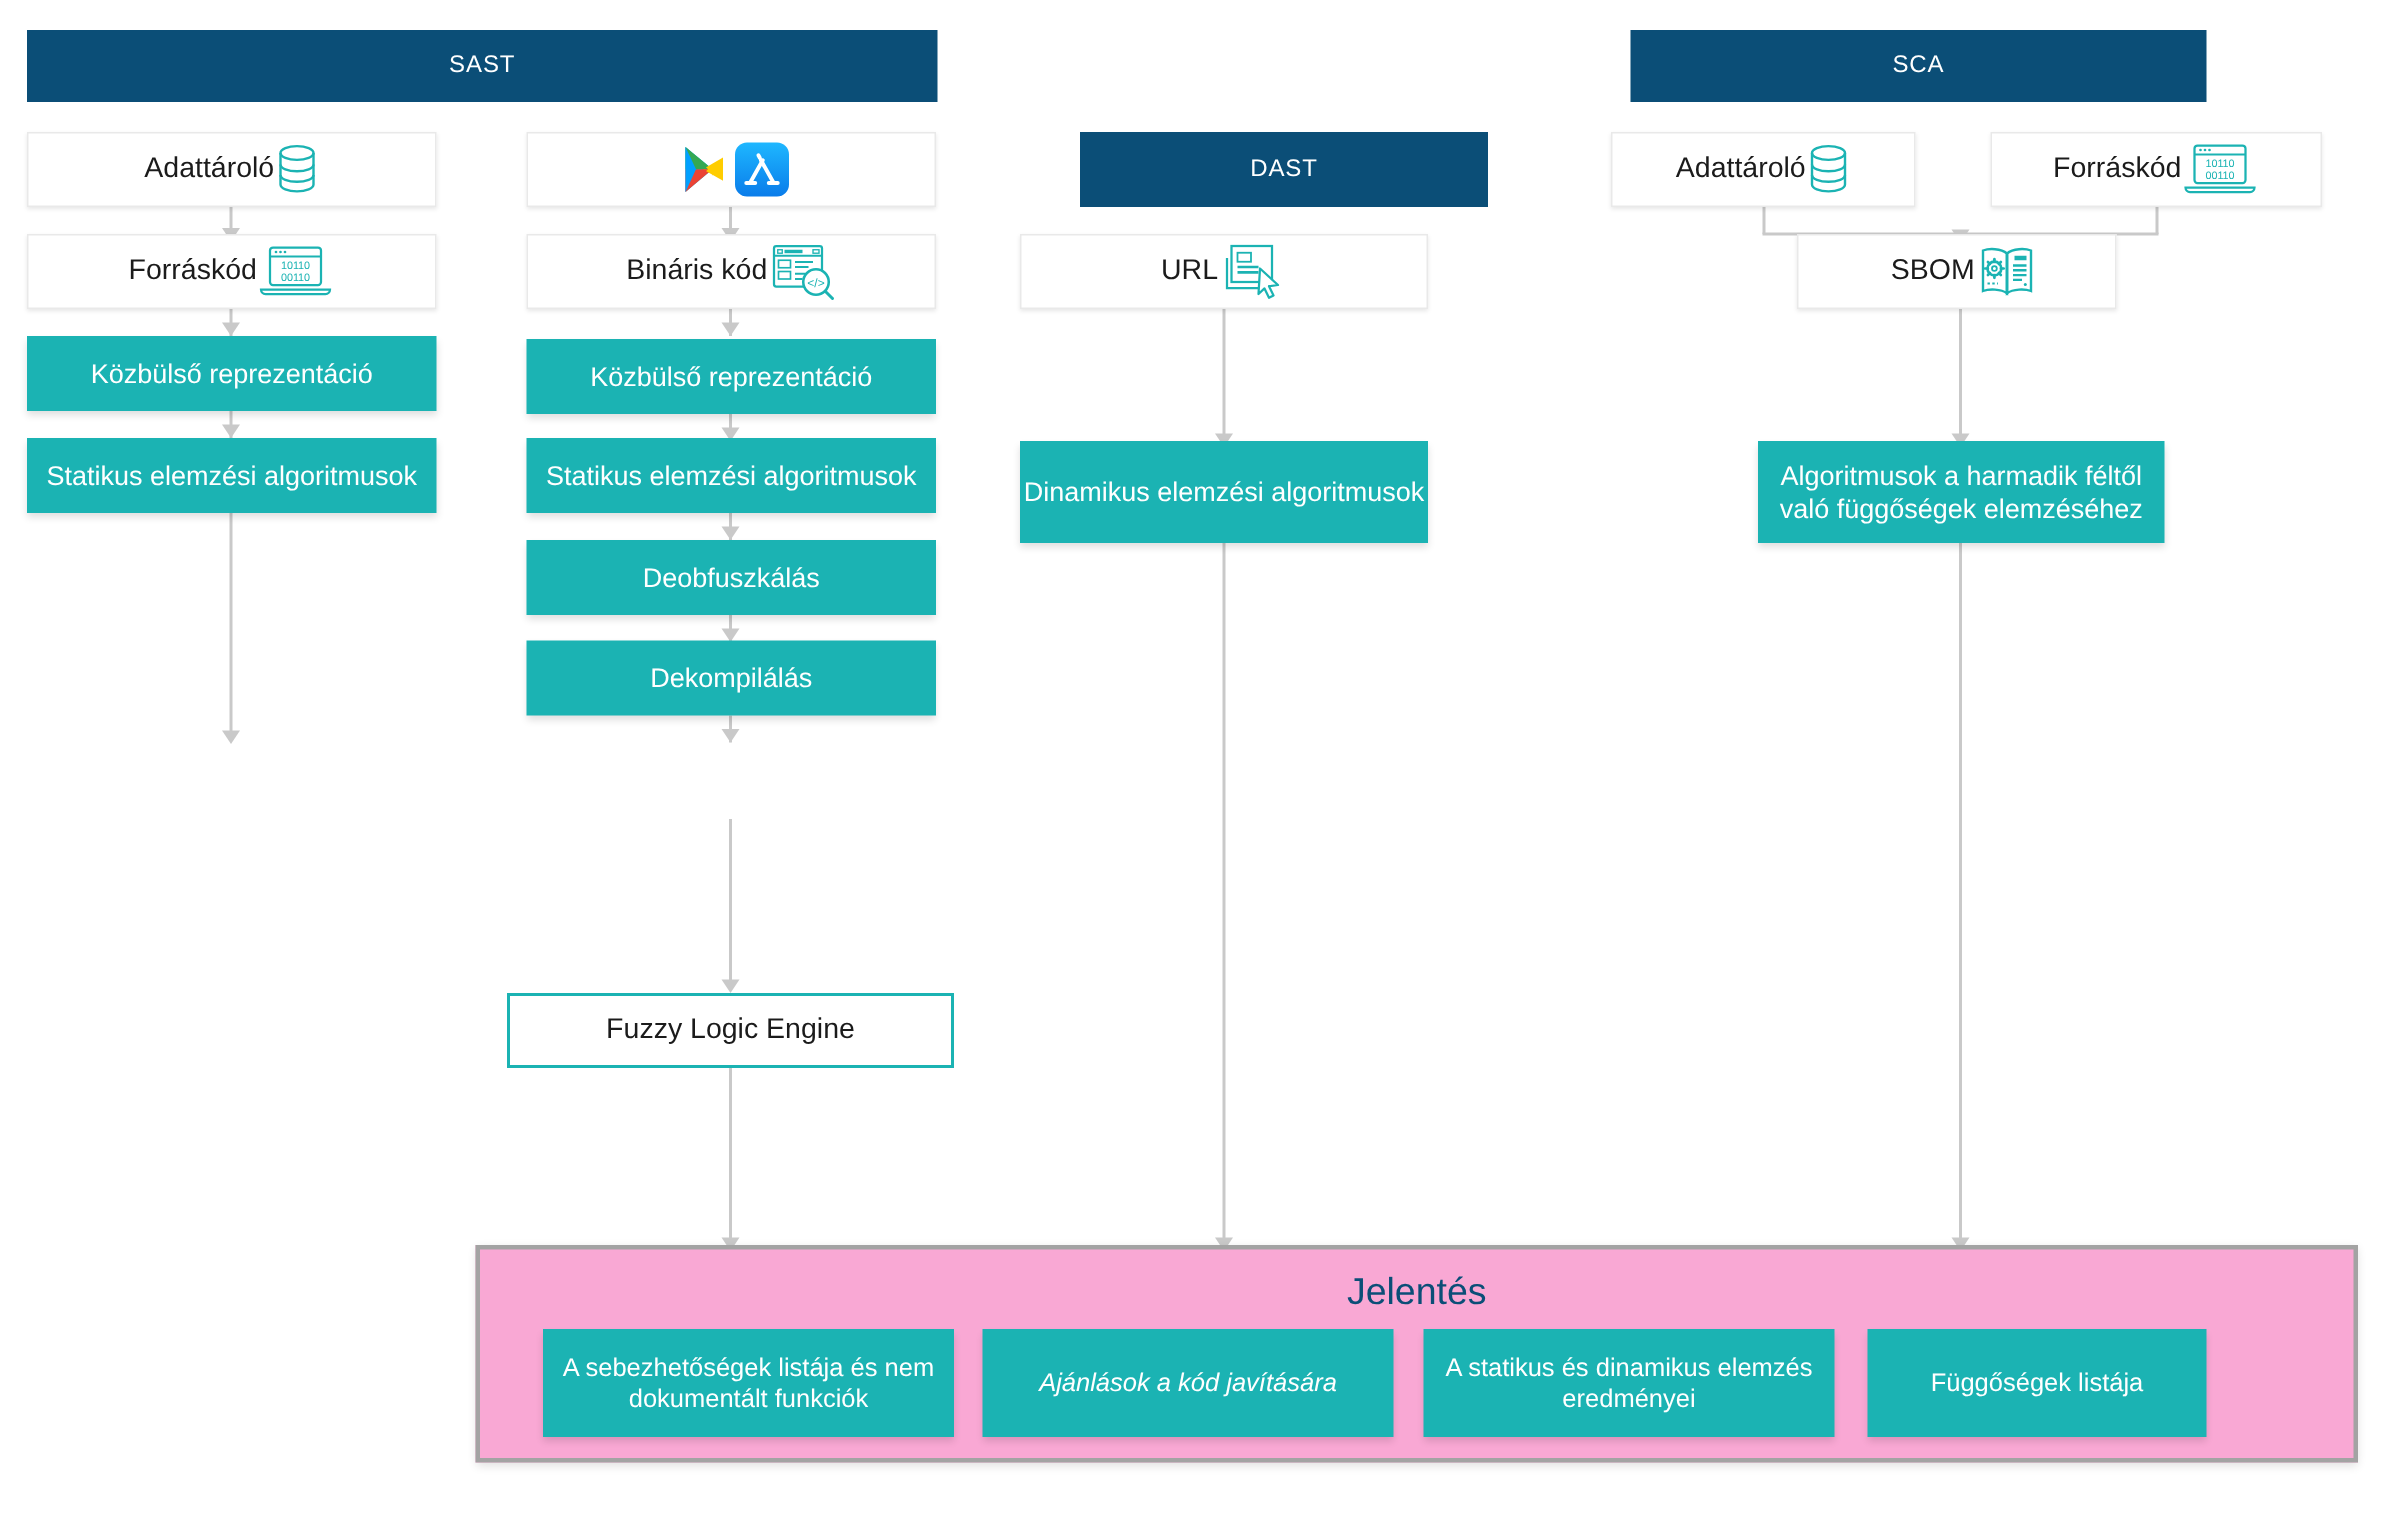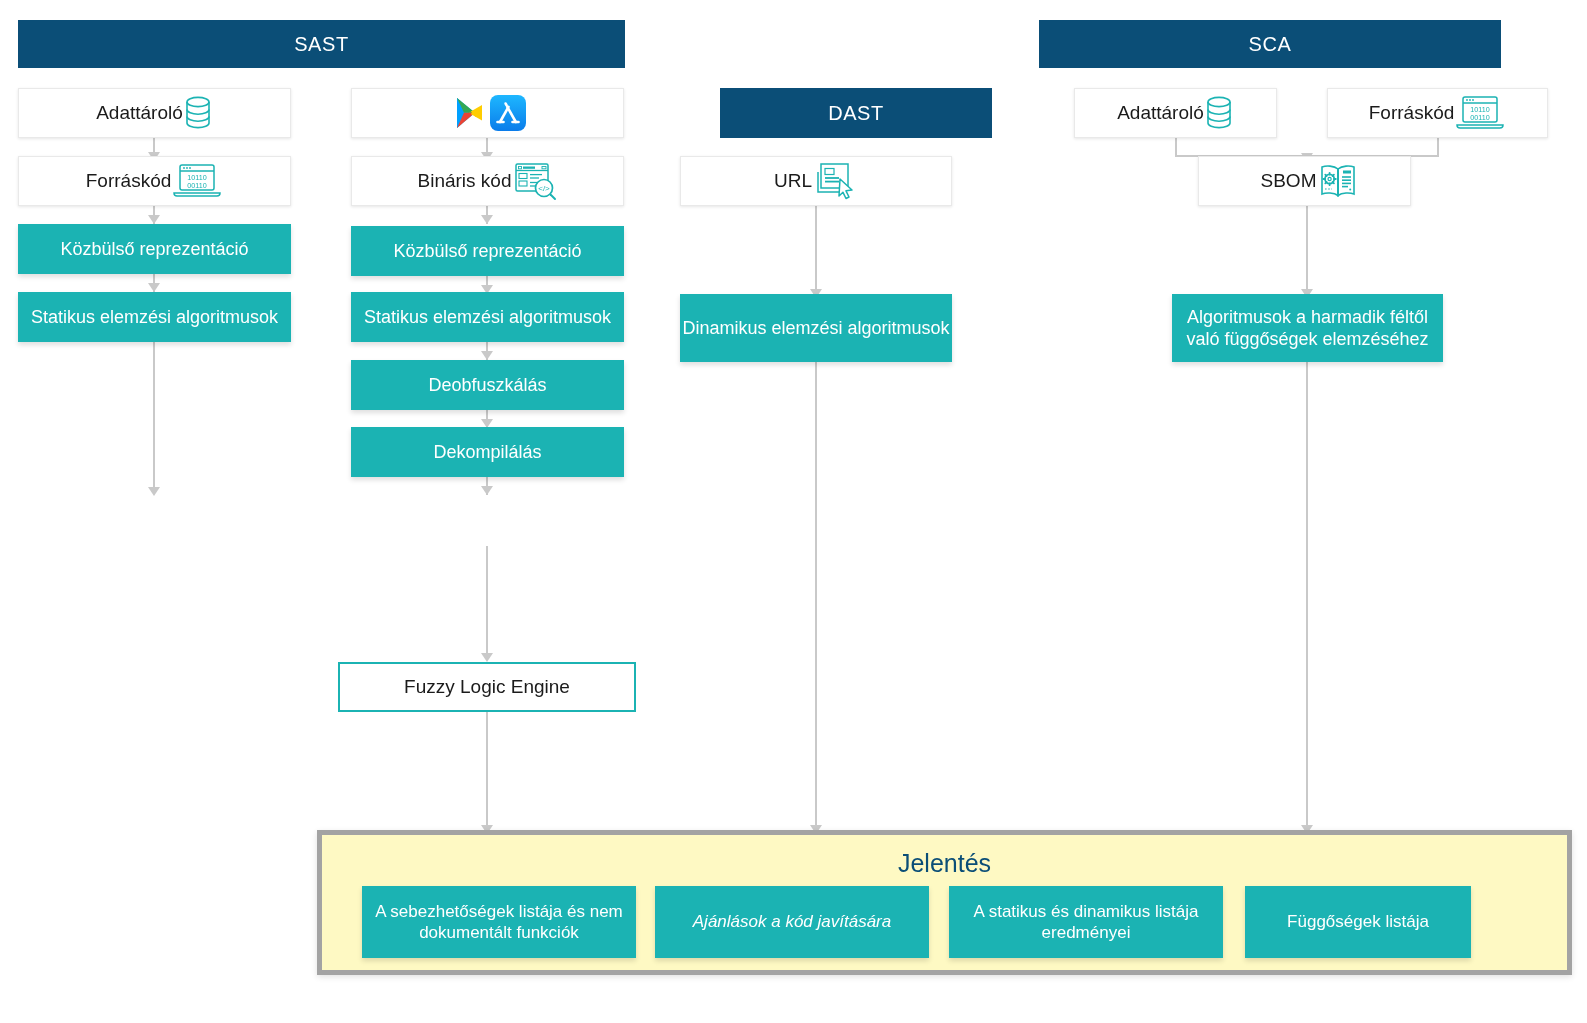--- a/index.html
+++ b/index.html
@@ -14,21 +14,21 @@
     overflow:hidden;
     background:#ffffff;
   }
   .node{ position:absolute; box-sizing:border-box; }
 
   
   .hdr{
     background:#0b4e77;
     color:#ffffff;
     display:flex;align-items:center;justify-content:center;
-    font-size:20px;
+    font-size:16px;
     letter-spacing:.6px;
     font-weight:400;
   }
 
   
   .wbox{
     background:#ffffff;
     border:1px solid #e9e9e9;
     box-shadow:0 1px 3px rgba(0,0,0,.10);
     display:flex;align-items:center;justify-content:center;
@@ -54,22 +54,22 @@
   
   .outline{
     background:#ffffff;
     border:2px solid #1bb3b3;
     display:flex;align-items:center;justify-content:center;
     font-size:19px;color:#1b1b1b;
   }
 
   
   .panel{
-    background:#fef9c3;
-    border:5px solid #a3a3a3;
+    background:#f9a8d4;
+    border:3px solid #a3a3a3;
     box-shadow:0 2px 6px rgba(0,0,0,.12);
   }
   .panel-title{
     position:absolute;
     left:0;right:0;top:14px;
     text-align:center;
     color:#0b4e77;
     font-size:25px;
   }
 
@@ -260,21 +260,21 @@
         <line x1="13" y1="17" x2="27" y2="17" stroke="#1bb3b3" stroke-width="1.8"></line>
         <line x1="13" y1="20.6" x2="27" y2="20.6" stroke="#1bb3b3" stroke-width="1.8"></line>
         <path d="M6 11 v20 h26" fill="none" stroke="#1bb3b3" stroke-width="1.5"></path>
         <path d="M28 18 L40 29 L34 29.8 L37 36 L34 37.5 L31 31.3 L27 35 Z" fill="#ffffff" stroke="#1bb3b3" stroke-width="1.5" stroke-linejoin="round"></path>
       </svg>
     </span>
   </div>
 
   <div class="node teal" style="left:680px; top:294px; width:272px; height:68px;">Dinamikus elemzési algoritmusok</div>
 
-  <div class="node hdr" style="left:1039px; top:20px; width:462px; height:48px;">SCA</div>
+  <div class="node hdr" style="left:1087px; top:20px; width:384px; height:48px;">SCA</div>
 
   <div class="node wbox" style="left:1074px; top:88px; width:203px; height:50px;">
     <span class="lbl">Adattároló</span>
     <span class="icon">
       <svg width="30" height="34" viewBox="0 0 30 34">
         <ellipse cx="15" cy="6" rx="11" ry="4.6" fill="none" stroke="#1bb3b3" stroke-width="1.6"></ellipse>
         <path d="M4 6 v21 a11 4.6 0 0 0 22 0 V6" fill="none" stroke="#1bb3b3" stroke-width="1.6"></path>
         <path d="M4 13.6 a11 4.6 0 0 0 22 0" fill="none" stroke="#1bb3b3" stroke-width="1.6"></path>
         <path d="M4 20.6 a11 4.6 0 0 0 22 0" fill="none" stroke="#1bb3b3" stroke-width="1.6"></path>
       </svg>
@@ -328,16 +328,16 @@
   </div>
 
   <div class="node teal" style="left:1172px; top:294px; width:271px; height:68px;">Algoritmusok a harmadik féltől való függőségek elemzéséhez</div>
 
   <div class="node panel" style="left:317px; top:830px; width:1255px; height:145px;">
     <div class="panel-title">Jelentés</div>
   </div>
 
   <div class="node teal small" style="left:362px; top:886px; width:274px; height:72px;">A sebezhetőségek listája és nem dokumentált funkciók</div>
   <div class="node teal small" style="left:655px; top:886px; width:274px; height:72px;font-style:italic;">Ajánlások a kód javítására</div>
-  <div class="node teal small" style="left:949px; top:886px; width:274px; height:72px;">A statikus és dinamikus listája eredményei</div>
+  <div class="node teal small" style="left:949px; top:886px; width:274px; height:72px;">A statikus és dinamikus elemzés eredményei</div>
   <div class="node teal small" style="left:1245px; top:886px; width:226px; height:72px;">Függőségek listája</div>
 
 </div>
 
 </body></html>

